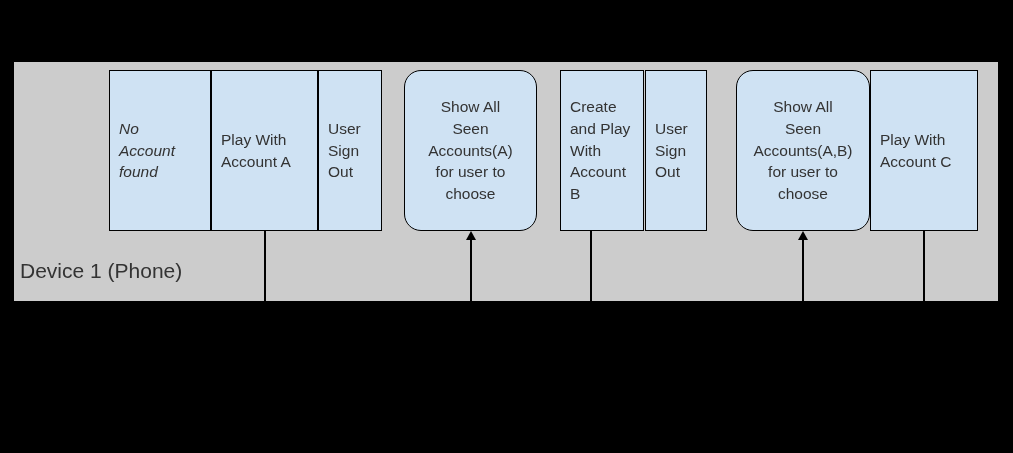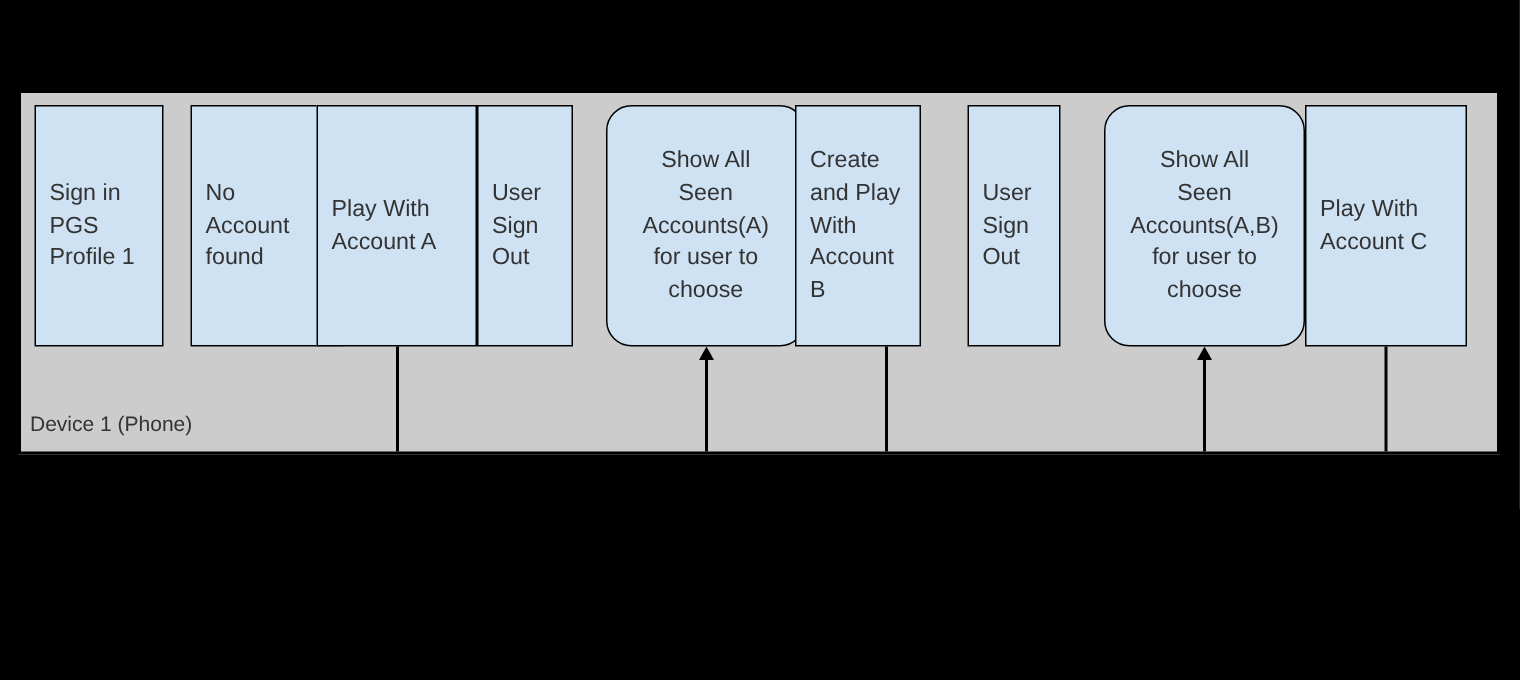--- a/index.html
+++ b/index.html
@@ -23,25 +23,25 @@
     background:var(--box_fill,#cfe2f3);
     border:1px solid var(--border,#000);
     display:flex;flex-direction:column;justify-content:center;
     font-size:15.5px;line-height:1.4;
     color:var(--text,#333333);
     white-space:pre-line;
   }
   .state.left{text-align:left;padding:0 4px 0 9px;}
   .state.center{text-align:center;padding:0 2px;border-radius:17px;}
   .s1{left:9px;width:86px;}
-  .s2{left:113px;width:102px;}
+  .s2{left:95px;width:102px;font-style:italic;}
   .s3{left:197px;width:107px;}
   .s4{left:304px;width:64px;}
   .s5{left:390px;width:133px;}
-  .s6{left:516px;width:84px;}
+  .s6{left:546px;width:84px;}
   .s7{left:631px;width:62px;}
   .s8{left:722px;width:134px;}
   .s9{left:856px;width:108px;}
   .vline{
     position:absolute;top:169px;height:70px;width:2px;
     background:var(--border,#000);
   }
   .vl1{left:250px;}
   .vl3{left:576px;}
   .vl5{left:909px;}
@@ -55,34 +55,31 @@
     border-right:5px solid transparent;
     border-bottom:9px solid var(--border,#000);
   }
   .uparrow .shaft{
     position:absolute;top:7px;bottom:0;left:4px;width:2px;
     background:var(--border,#000);
   }
   .ua2{left:452px;}
   .ua4{left:784px;}
   .device-label{
-    position:absolute;left:6px;top:211px;
-    font-size:14px;line-height:1.3;
+    position:absolute;left:6px;top:195px;
+    font-size:21px;line-height:1.3;
     color:var(--text,#333333);
   }
 </style>
 </head>
 <body>
 
 <div class="stage">
   <div class="band">
 
-    <div class="state left s1">Sign in
-PGS
-Profile 1</div>
     <div class="state left s2">No
 Account
 found</div>
     <div class="state left s3">Play With
 Account A</div>
     <div class="state left s4">User
 Sign
 Out</div>
     <div class="state center s5">Show All
 Seen

